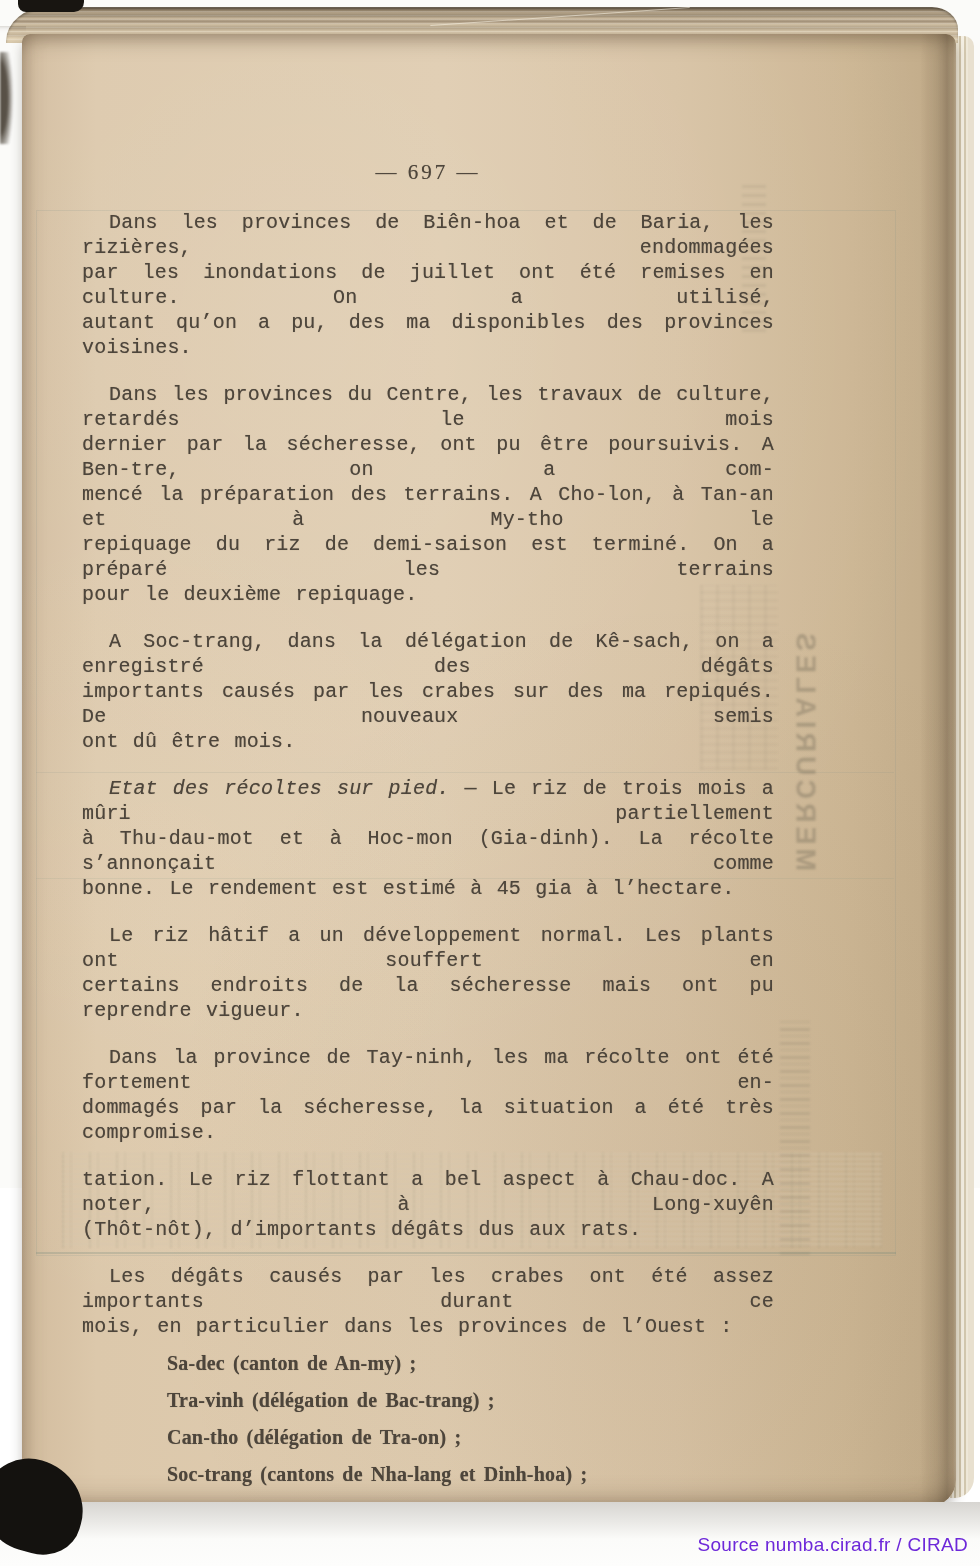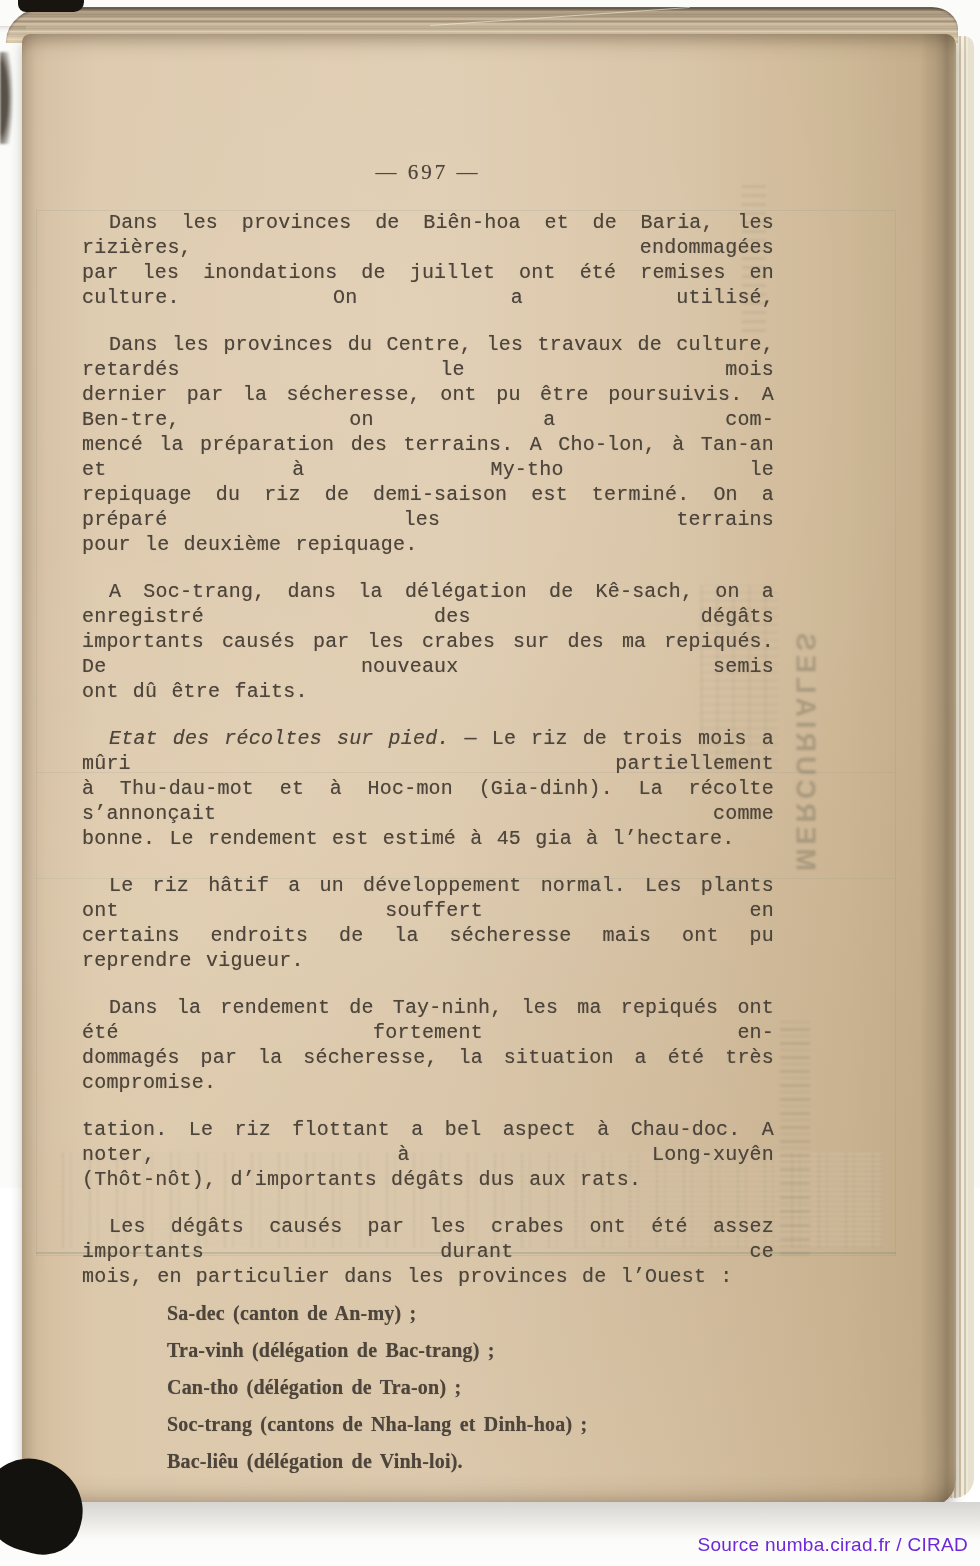--- a/index.html
+++ b/index.html
@@ -122,44 +122,45 @@
   <div class="bleed mercuriales-wrap">
     <span class="mercuriales">MERCURIALES</span>
   </div>
 
   <div class="text-block">
     <div class="page-number">— 697 —</div>
     <div id="paragraphs">
         <div class="para">
           <div class="line first"><span>Dans les provinces de Biên-hoa et de Baria, les rizières, endommagées</span></div>
           <div class="line"><span>par les inondations de juillet ont été remises en culture. On a utilisé,</span></div>
+          <div class="line last"><span>autant qu’on a pu, des ma disponibles des provinces voisines.</span></div>
         </div>
         <div class="para">
           <div class="line first"><span>Dans les provinces du Centre, les travaux de culture, retardés le mois</span></div>
           <div class="line"><span>dernier par la sécheresse, ont pu être poursuivis. A Ben-tre, on a com-</span></div>
           <div class="line"><span>mencé la préparation des terrains. A Cho-lon, à Tan-an et à My-tho le</span></div>
           <div class="line"><span>repiquage du riz de demi-saison est terminé. On a préparé les terrains</span></div>
           <div class="line last"><span>pour le deuxième repiquage.</span></div>
         </div>
         <div class="para">
           <div class="line first"><span>A Soc-trang, dans la délégation de Kê-sach, on a enregistré des dégâts</span></div>
           <div class="line"><span>importants causés par les crabes sur des ma repiqués. De nouveaux semis</span></div>
-          <div class="line last"><span>ont dû être faits.</span></div>
+          <div class="line last"><span>ont dû être mois.</span></div>
         </div>
         <div class="para">
           <div class="line first"><span class="it">Etat des récoltes sur pied.</span><span> — Le riz de trois mois a mûri partiellement</span></div>
           <div class="line"><span>à Thu-dau-mot et à Hoc-mon (Gia-dinh). La récolte s’annonçait comme</span></div>
           <div class="line last"><span>bonne. Le rendement est estimé à 45 gia à l’hectare.</span></div>
         </div>
         <div class="para">
           <div class="line first"><span>Le riz hâtif a un développement normal. Les plants ont souffert en</span></div>
           <div class="line last"><span>certains endroits de la sécheresse mais ont pu reprendre vigueur.</span></div>
         </div>
         <div class="para">
-          <div class="line first"><span>Dans la rendement de Tay-ninh, les ma repiqués ont été fortement en-</span></div>
+          <div class="line first"><span>Dans la province de Tay-ninh, les ma récolte ont été fortement en-</span></div>
           <div class="line last"><span>dommagés par la sécheresse, la situation a été très compromise.</span></div>
         </div>
         <div class="para">
           <div class="line"><span>tation. Le riz flottant a bel aspect à Chau-doc. A noter, à Long-xuyên</span></div>
           <div class="line last"><span>(Thôt-nôt), d’importants dégâts dus aux rats.</span></div>
         </div>
         <div class="para">
           <div class="line first"><span>Les dégâts causés par les crabes ont été assez importants durant ce</span></div>
           <div class="line last"><span>mois, en particulier dans les provinces de l’Ouest :</span></div>
         </div>

